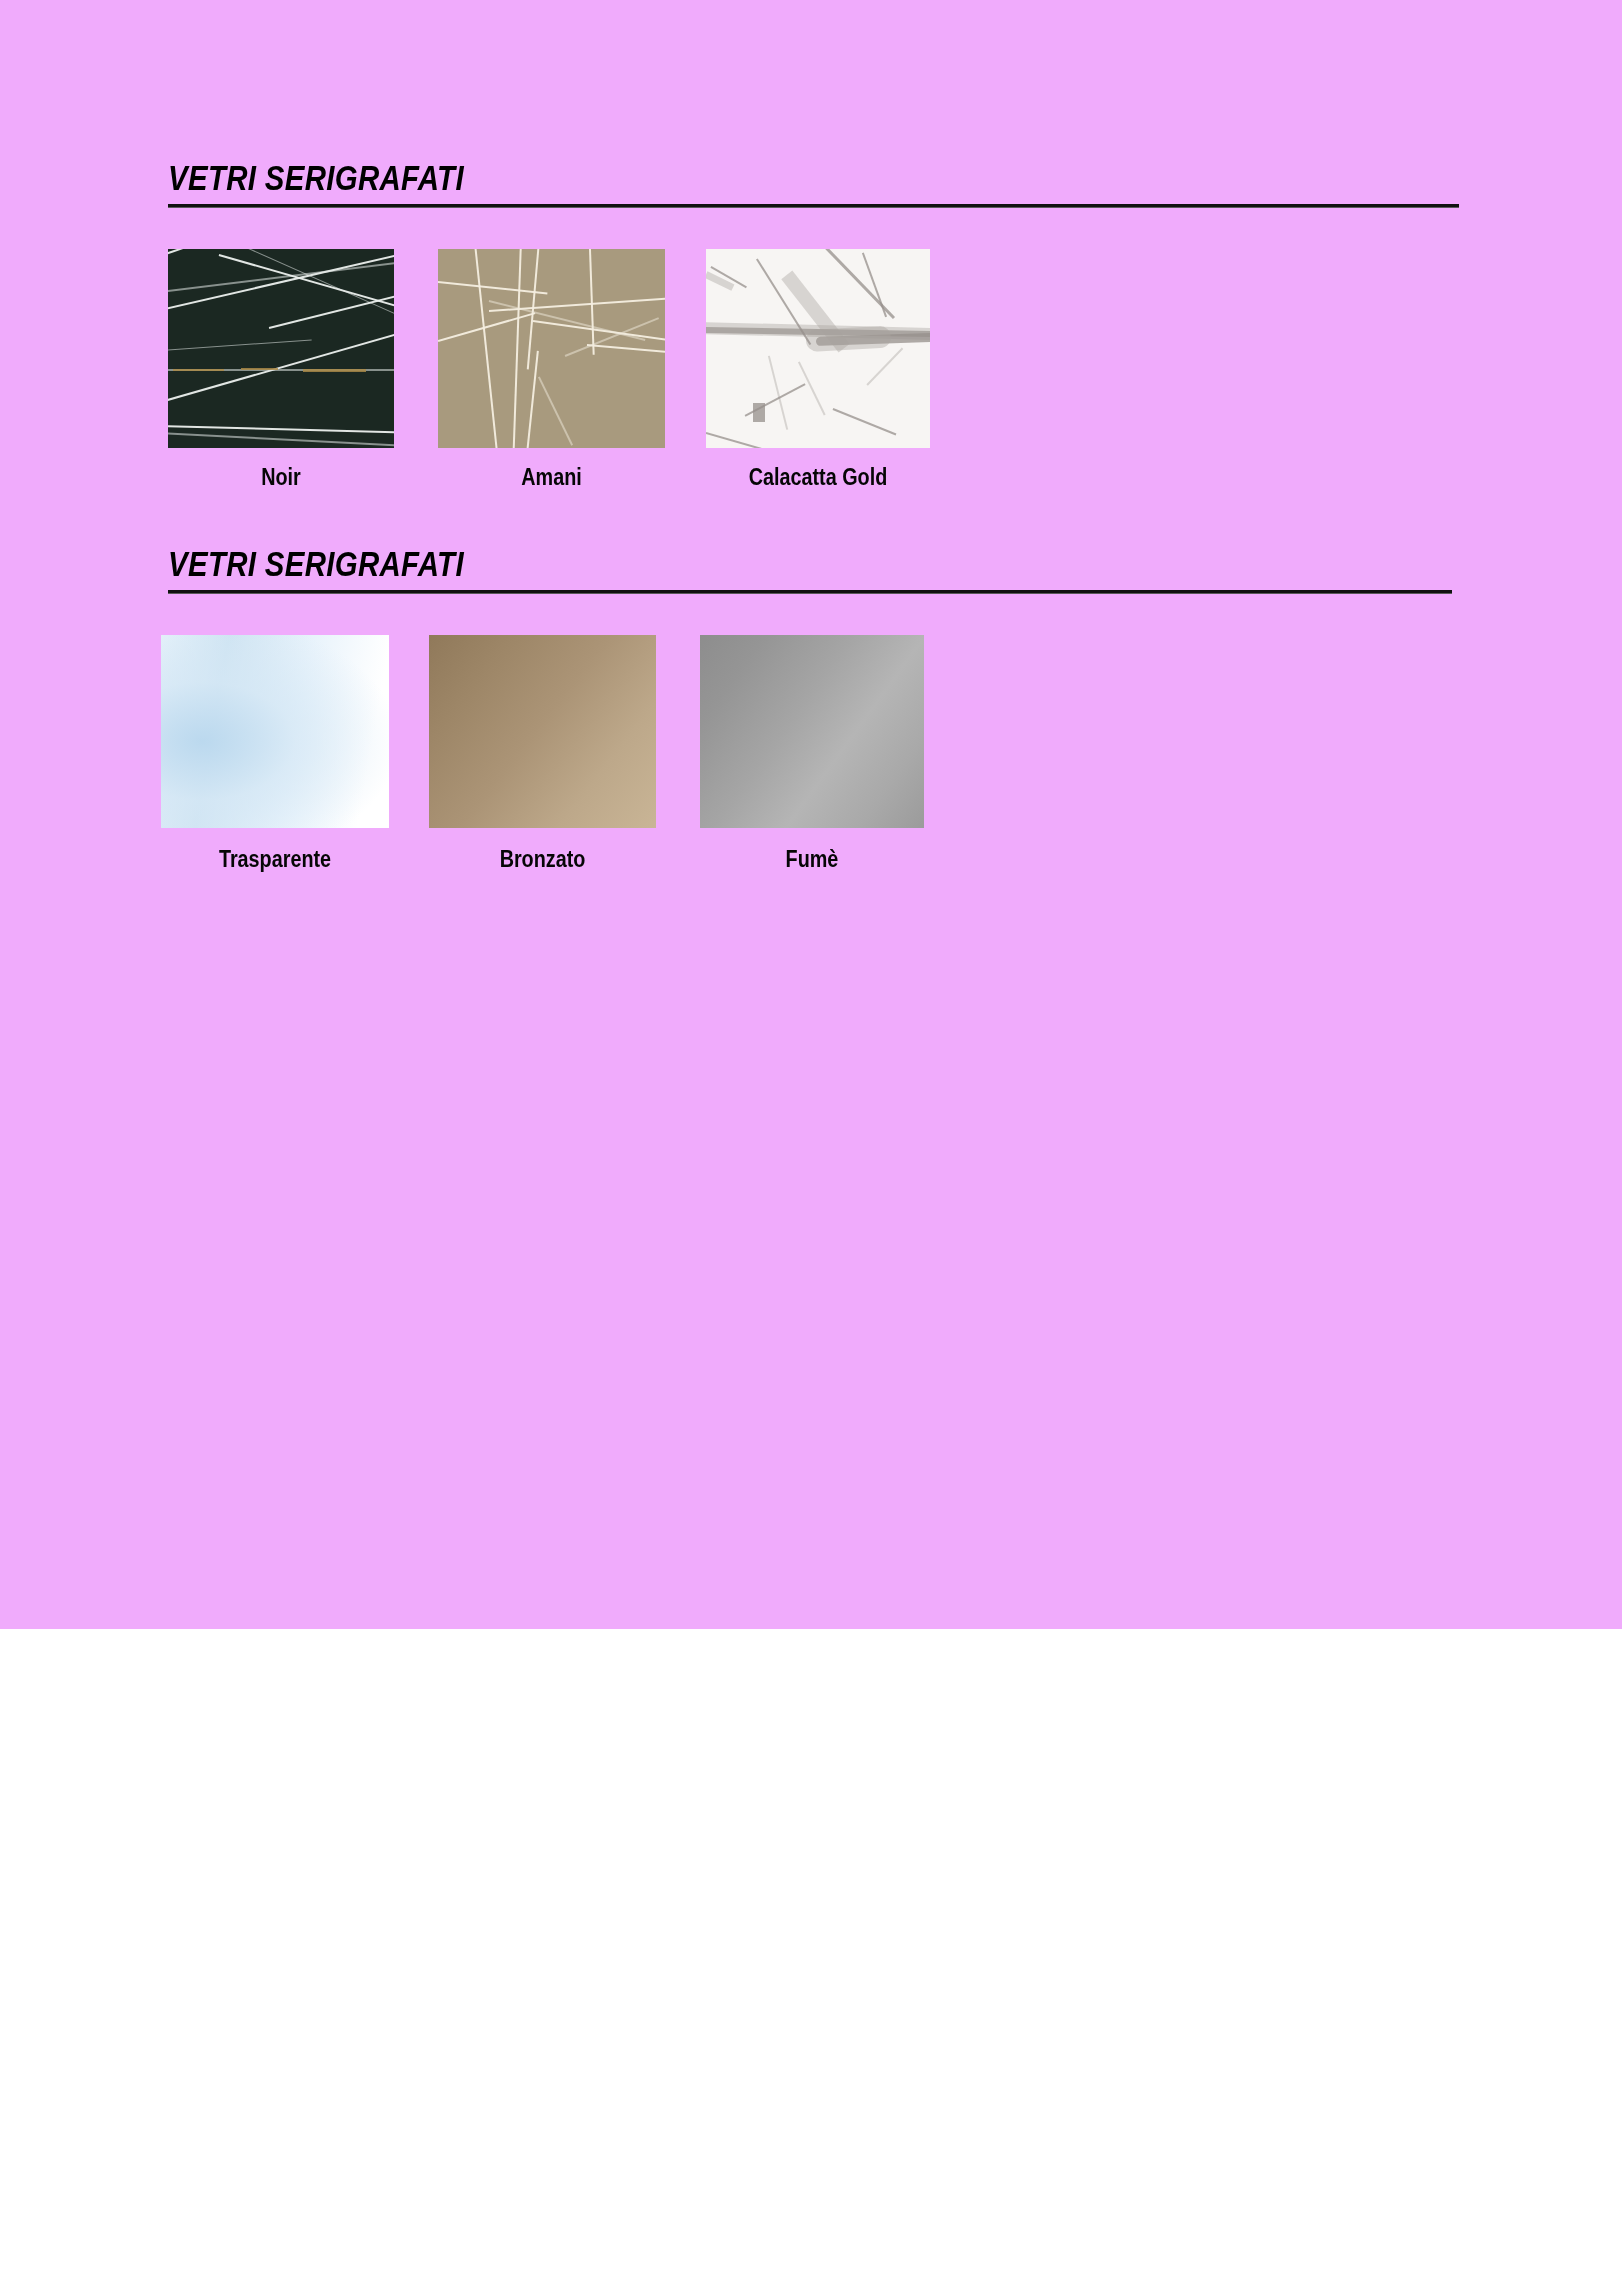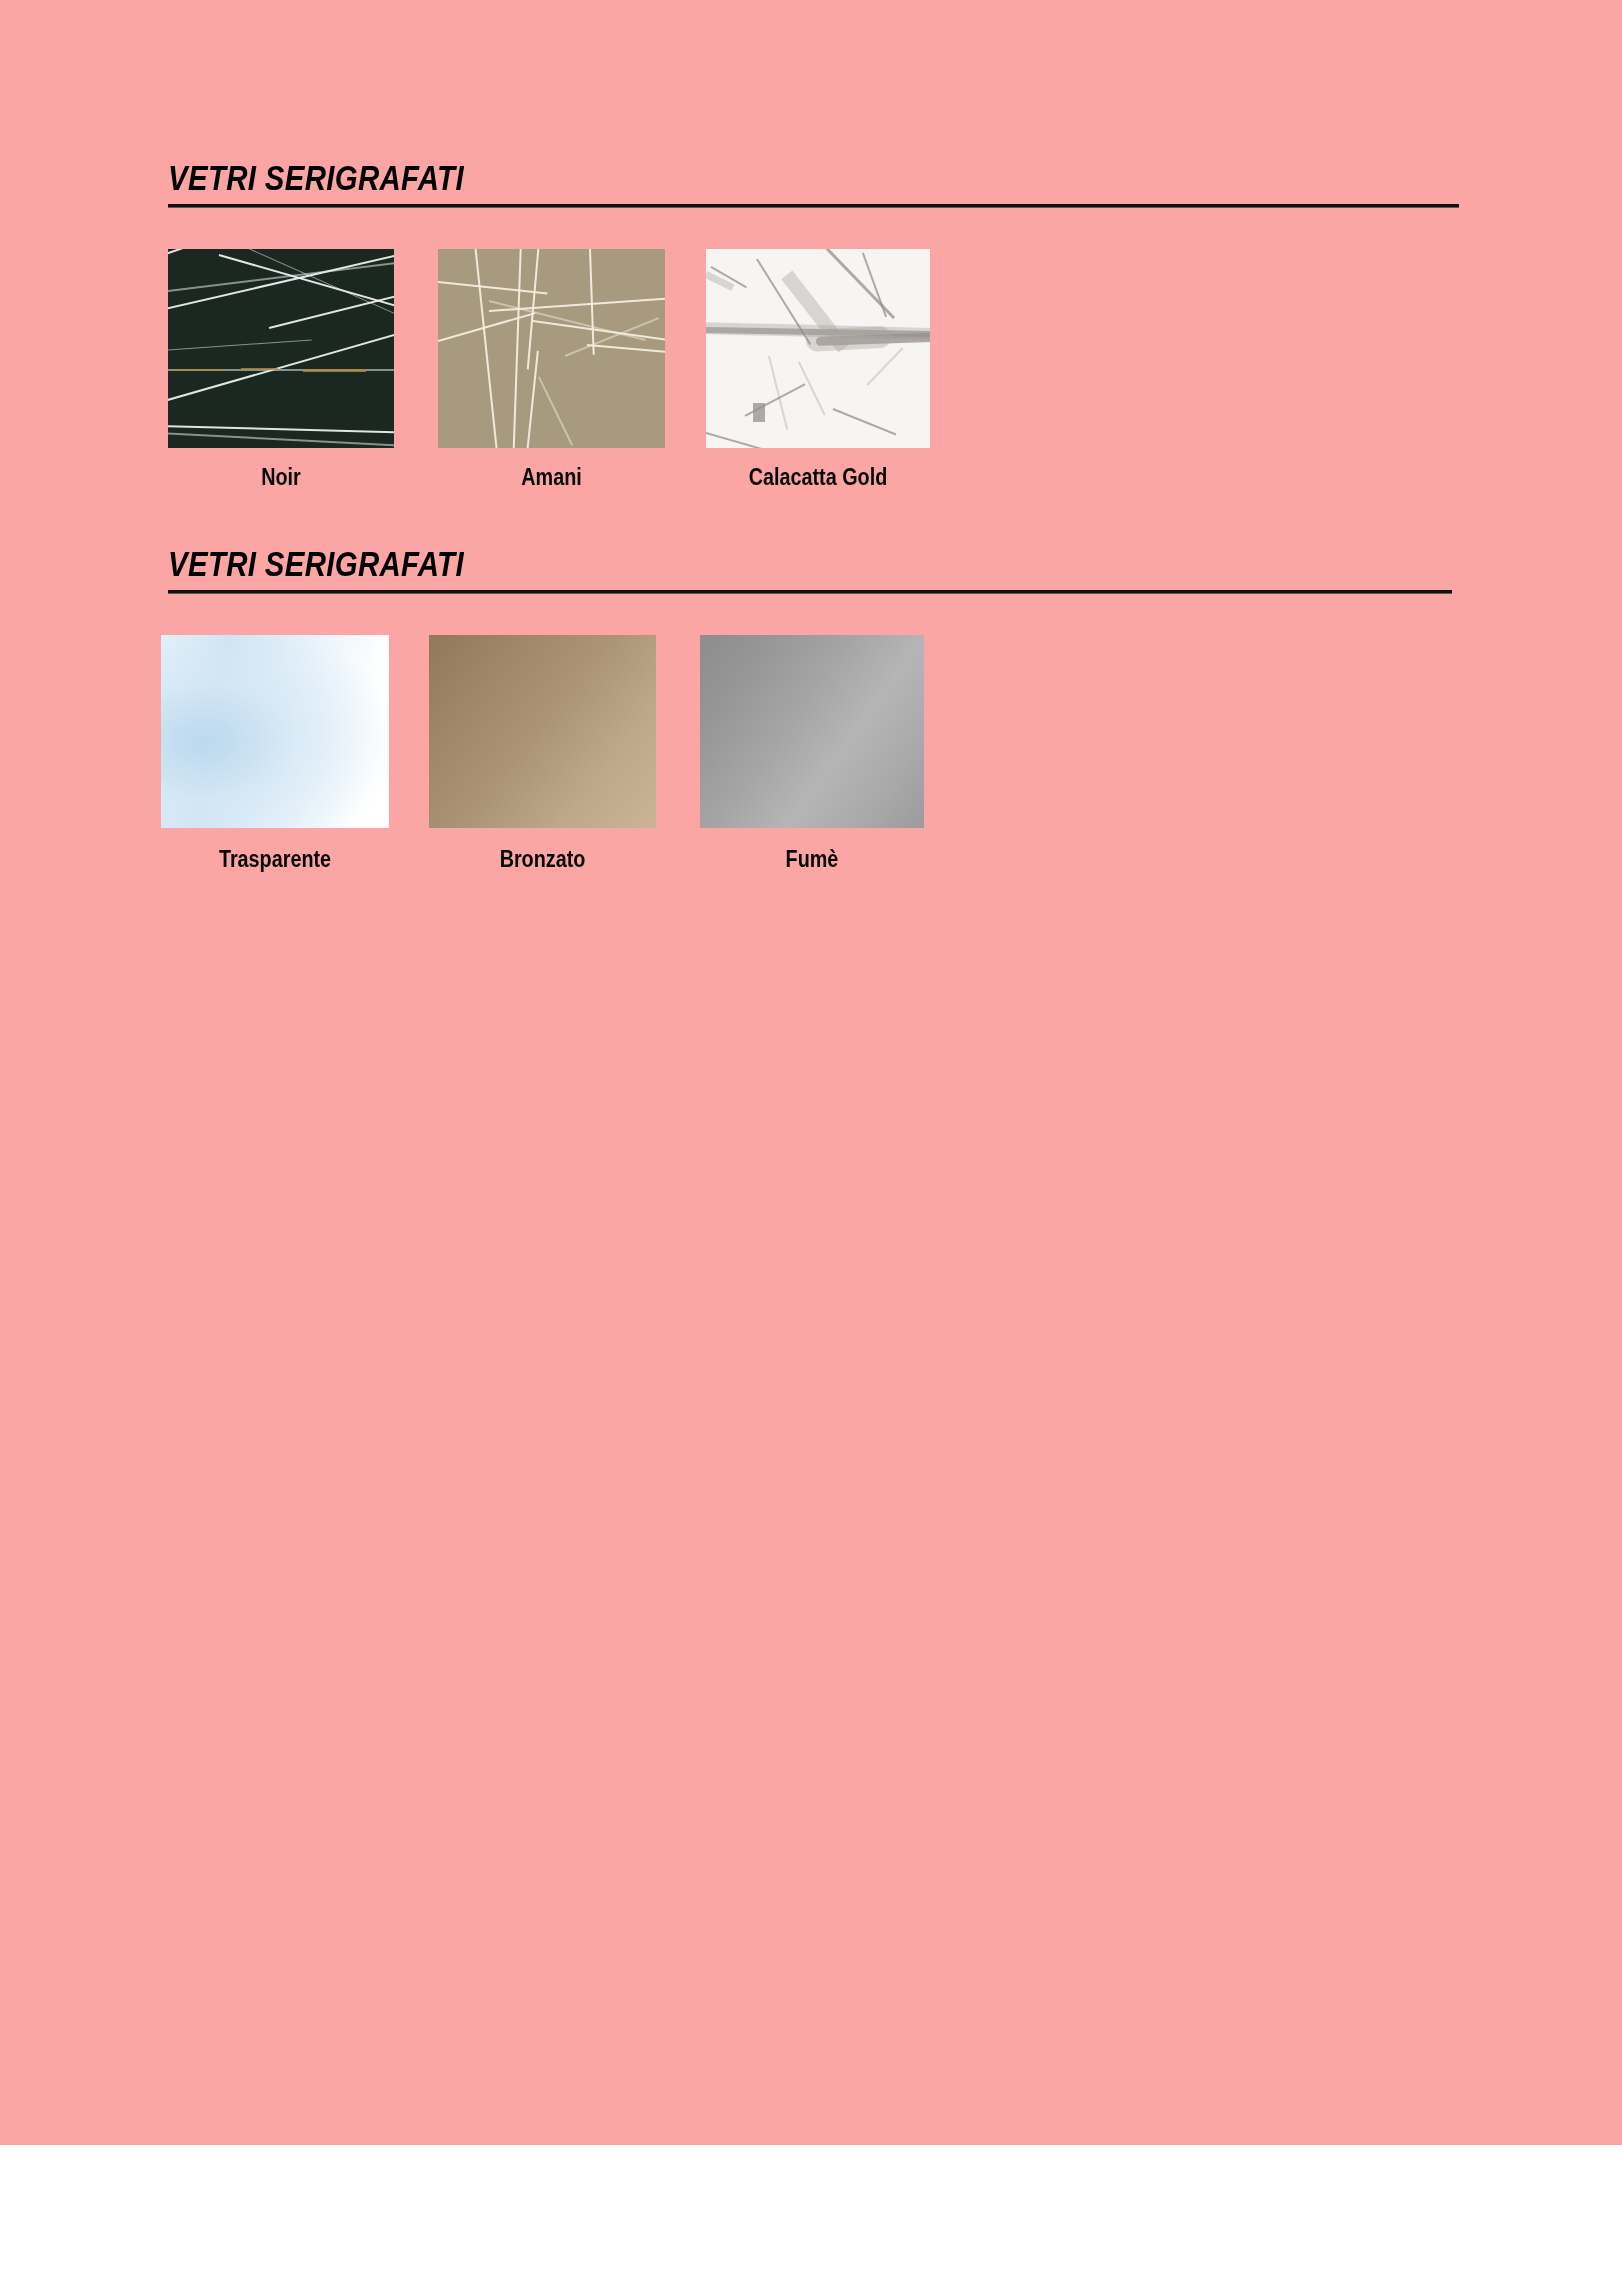--- a/index.html
+++ b/index.html
@@ -13,22 +13,22 @@
     font-family: "Liberation Sans", sans-serif;
     color: #000000;
     position: relative;
     overflow: hidden;
   }
 
   .page {
     position: absolute;
     left: 0; top: 0;
     width: 1623px;
-    height: 2145px;
-    background: #fca5a5;
+    height: 1629px;
+    background: #f0abfc;
   }
 
   
   .section { position: absolute; left: 0; width: 1623px; }
   .section-head {
     position: relative;
     height: 61px;
   }
   .section-title {
     position: absolute;

